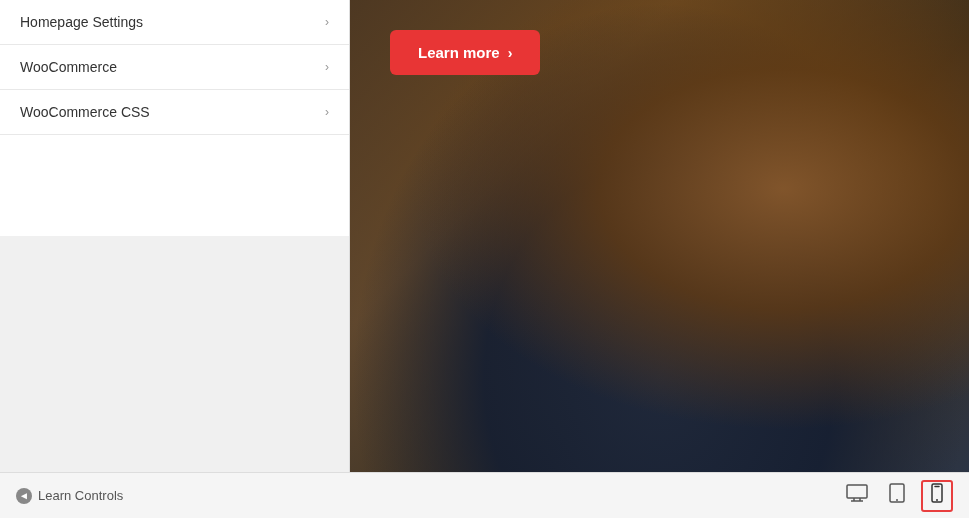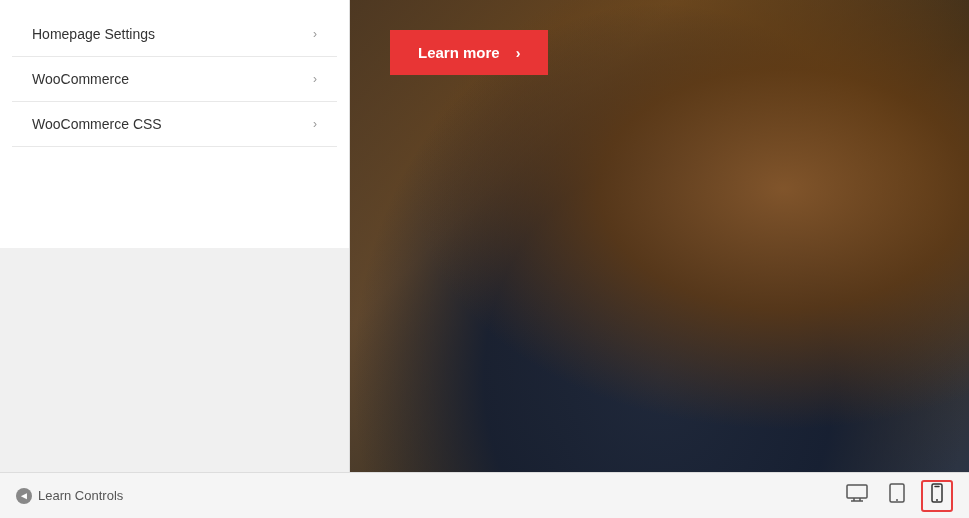--- a/index.html
+++ b/index.html
@@ -17,21 +17,21 @@
       min-width: 350px;
       background: #f5f5f5;
       display: flex;
       flex-direction: column;
       border-right: 1px solid #ddd;
     }
 
     .sidebar-menu {
       flex: 1;
       background: #fff;
-      padding: 12px;
+      padding: 0;
     }
 
     .sidebar-item {
       display: flex;
       align-items: center;
       justify-content: space-between;
       padding: 14px 20px;
       border-bottom: 1px solid #e8e8e8;
       cursor: pointer;
       background: #fff;
@@ -158,29 +158,29 @@
       font-size: 16px;
       color: rgba(255,255,255,0.92);
       max-width: 500px;
       line-height: 1.5;
       margin-bottom: 30px;
     }
 
     .learn-more-btn {
       display: inline-flex;
       align-items: center;
-      gap: 16px;
+      gap: 8px;
       background: #e83535;
       color: white;
       border: none;
       padding: 14px 28px;
       font-size: 15px;
       font-weight: 700;
       cursor: pointer;
-      border-radius: 0;
+      border-radius: 6px;
     }
 
     .learn-more-arrow {
       font-size: 14px;
     }
   </style>
 </head>
 <body>
 
 <div class="main-area">

